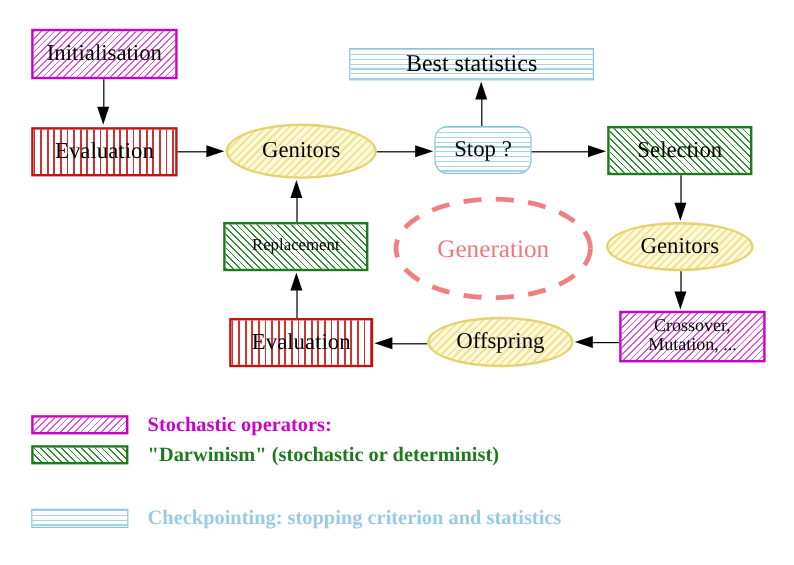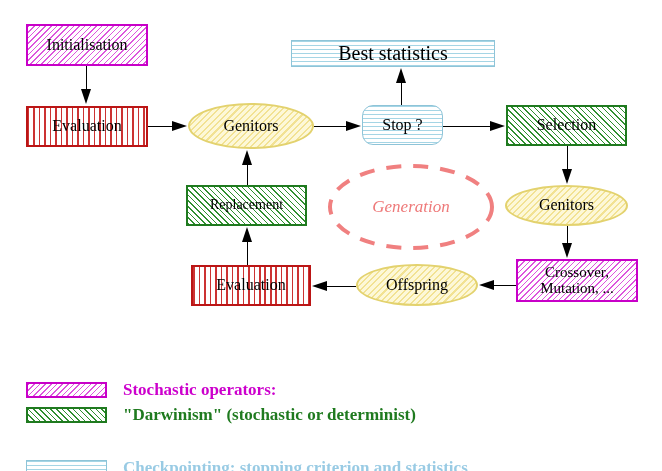--- a/index.html
+++ b/index.html
@@ -29,39 +29,39 @@
     border:1px solid #8ec4d8; background-color:#fff;
     background-image:repeating-linear-gradient(180deg,#a5d5e5 0,#a5d5e5 1px,transparent 1px,transparent 4px);
   }
   .ellipse-yellow {
     border:2px solid #e3d26e; border-radius:50%;
     background-color:#fdf8d8;
     background-image:repeating-linear-gradient(135deg,#f2e293 0,#f2e293 1.5px,#fdf8d8 1.5px,#fdf8d8 4.5px);
   }
   .rounded { border-radius:11px; }
   .fs20 { font-size:20px; }
-  .fs21 { font-size:16px; }
+  .fs21 { font-size:19px; }
   .fs17 { font-size:14px; }
   .fs15 { font-size:15px; }
   
   .aline { position:absolute; background:#000; }
   .ah { position:absolute; width:0; height:0; }
   .ah-down  { border-left:5px solid transparent; border-right:5px solid transparent; border-top:15px solid #000; }
   .ah-up    { border-left:5px solid transparent; border-right:5px solid transparent; border-bottom:15px solid #000; }
   .ah-right { border-top:5px solid transparent; border-bottom:5px solid transparent; border-left:15px solid #000; }
   .ah-left  { border-top:5px solid transparent; border-bottom:5px solid transparent; border-right:15px solid #000; }
   
   #generation-wrap { position:absolute; left:326px; top:162px; width:170px; height:90px; }
   #generation-label {
     position:absolute; left:0; top:0; width:100%; height:100%;
     display:flex; align-items:center; justify-content:center;
-    color:#ee7979; font-size:17px;font-style:italic;
+    color:#ee7979; font-size:21px;
   }
   
-  .legend-row { position:absolute; left:26px; height:18px; display:flex; align-items:center;margin-top:36px; }
+  .legend-row { position:absolute; left:26px; height:18px; display:flex; align-items:center; }
   .swatch { width:81px; height:16px; box-sizing:border-box; margin-right:16px; flex:0 0 auto; }
   .legend-text { font-size:17px; font-weight:bold; white-space:nowrap; }
   .t-magenta { color:#cc00cc; }
   .t-gold { color:#eecb35; margin-left:10px; }
   .t-green { color:#1f7a1f; }
   .t-red { color:#cc1515; }
   .t-blue { color:#99cbe4; }
 </style>
 </head>
 <body>

